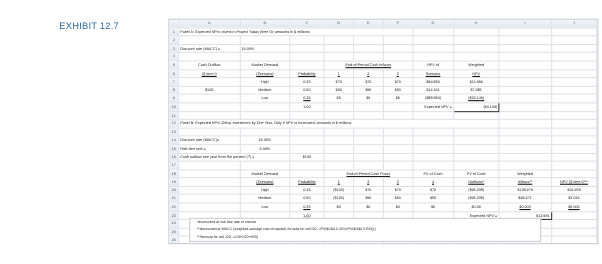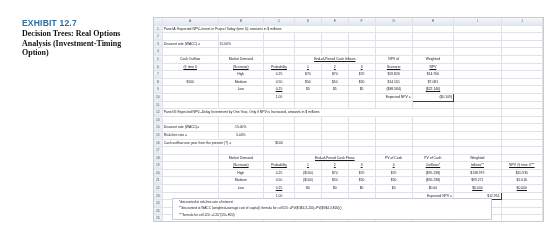--- a/index.html
+++ b/index.html
@@ -6,22 +6,23 @@
   body{
     width:547px;height:235px;background:#ffffff;overflow:hidden;
     font-family:"Liberation Sans", sans-serif;
   }
   .page{position:relative;width:547px;height:235px;}
 
   
   .caption{position:absolute;left:22px;top:18px;width:118px;}
   .exhibit-no{
     font-family:"Liberation Sans", sans-serif;
-    font-weight:bold;font-size:8.5px;color:#2b6ca3;letter-spacing:.2px;
+    font-weight:normal;font-size:8.5px;color:#2b6ca3;letter-spacing:.2px;
     line-height:10px;
+    text-align:center;
   }
   .exhibit-title{
     font-family:"Liberation Serif", serif;
     font-weight:bold;font-size:8px;color:#111111;line-height:9.6px;
     margin-top:1px;
   }
 
   
   .sheet{
     position:absolute;left:153px;top:17px;width:391px;height:205px;
@@ -66,25 +67,20 @@
     white-space:nowrap;
   }
 </style>
 </head>
 <body>
 
 <div class="page">
 
   <div class="caption">
     <div class="exhibit-no">EXHIBIT 12.7</div>
-    <div class="exhibit-title">
-      <div>Decision Trees: Real Options</div>
-      <div>Analysis (Investment-Timing</div>
-      <div>Option)</div>
-    </div>
   </div>
 
   <div class="sheet">
     <table class="grid">
       <colgroup>
         <col style="width:8px">
           <col style="width:54px">
           <col style="width:44px">
         <col style="width:30px">
           <col style="width:26px">

